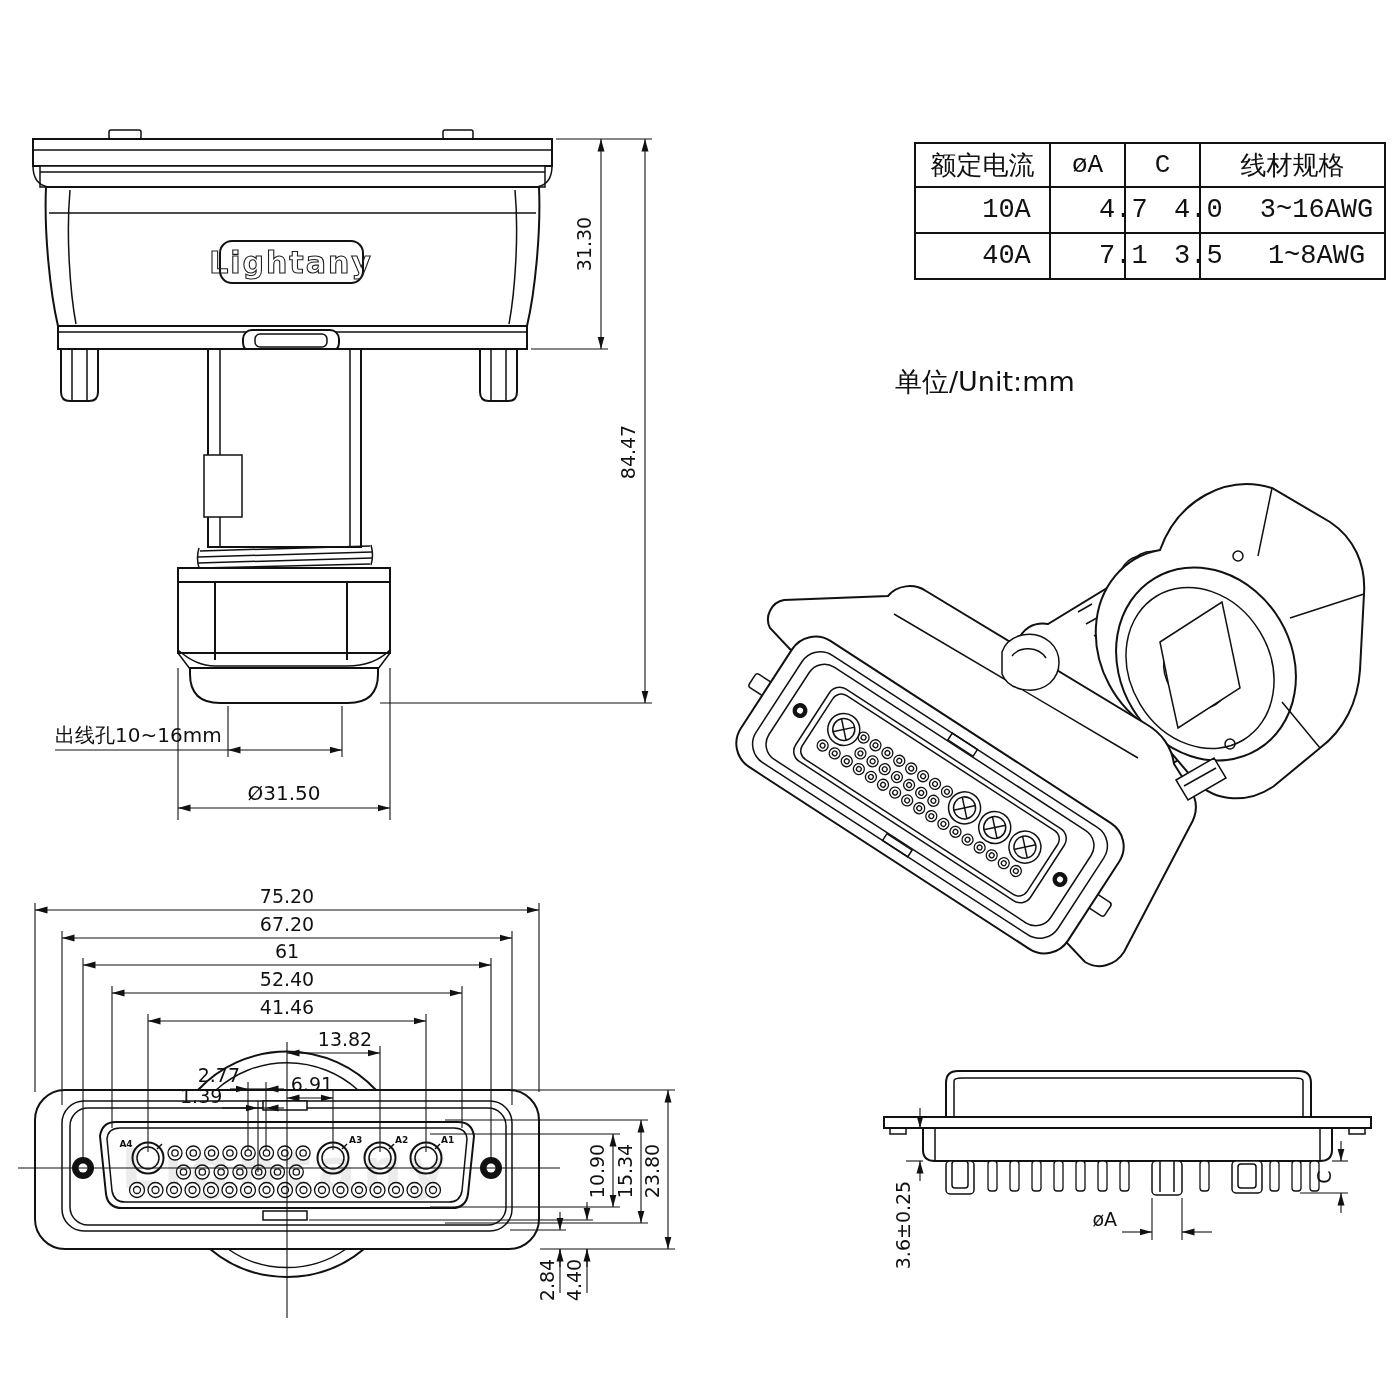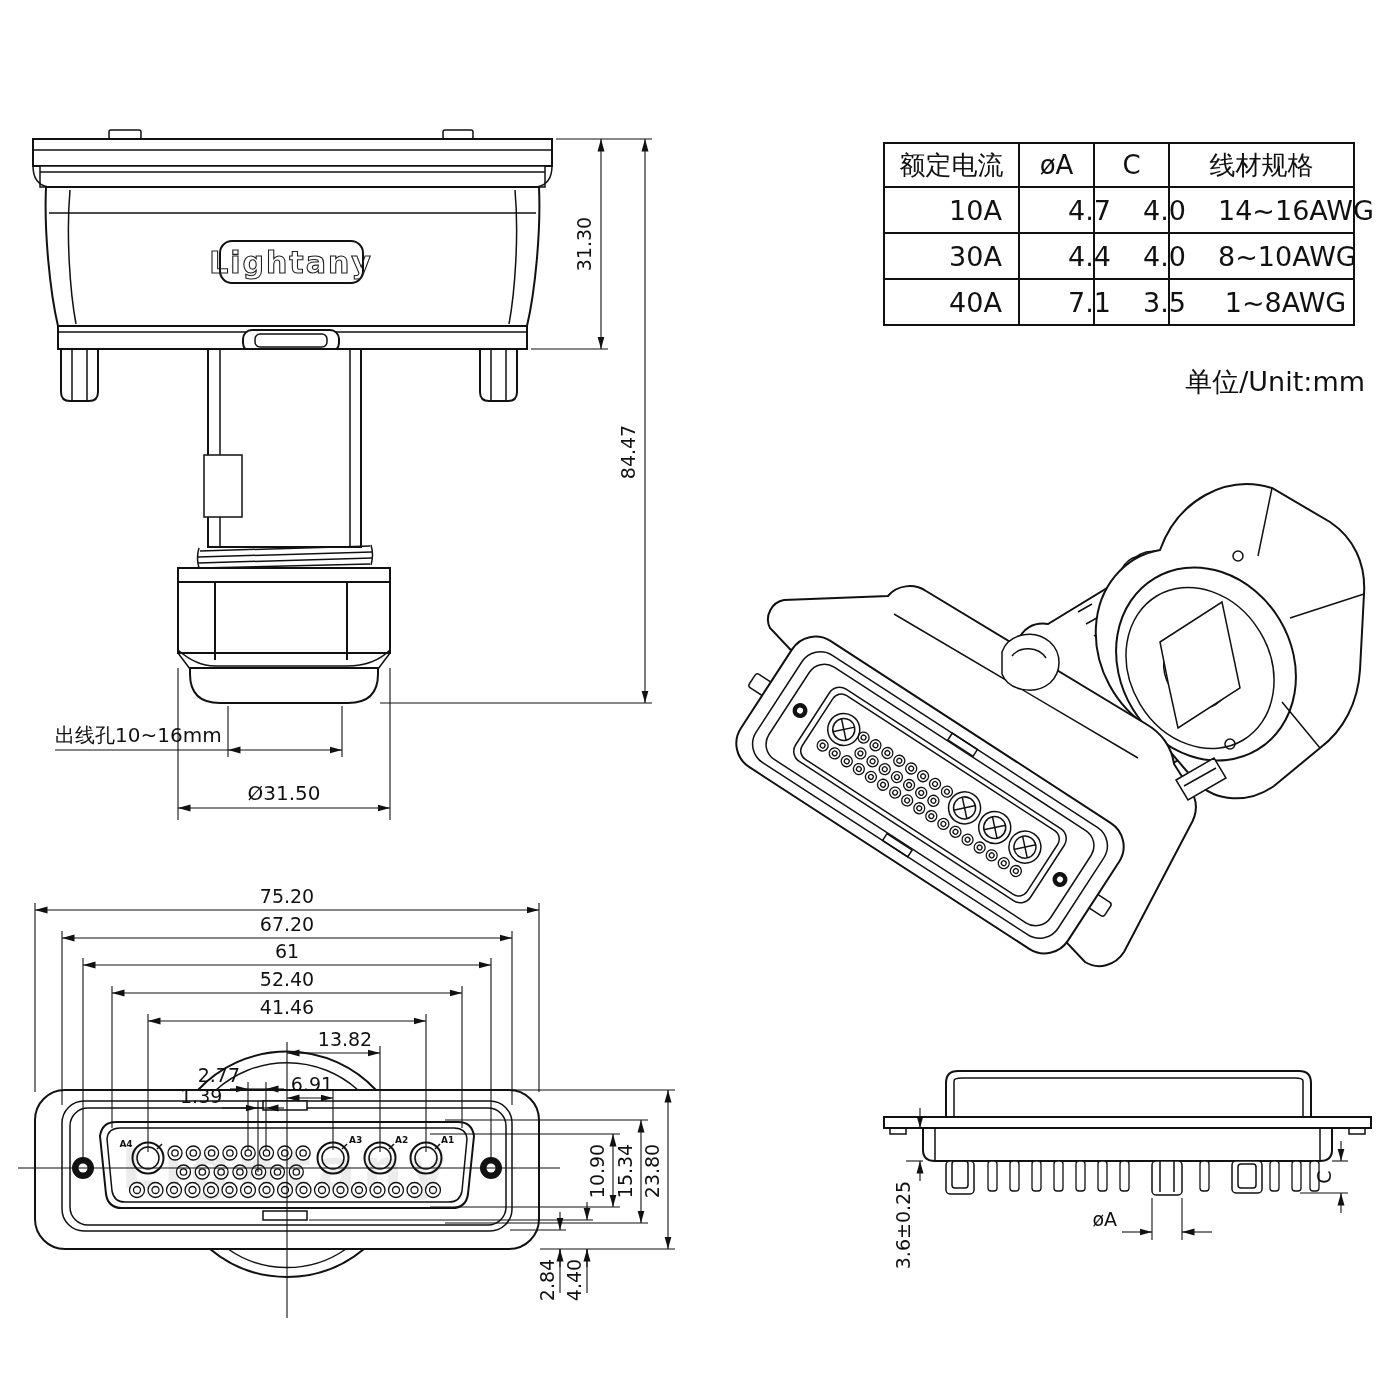--- a/index.html
+++ b/index.html
@@ -13,28 +13,28 @@
   .ow15{fill:#fff;stroke:#111;stroke-width:1.5;}
   .dim{fill:none;stroke:#111;stroke-width:1.1;}
   .pins circle{fill:#fff;stroke:#111;stroke-width:1.3;}
   .sidepins rect{fill:#fff;stroke:#111;stroke-width:1.3;}
   .dt{font-size:19px;fill:#111;}
   .dt20{font-size:20px;fill:#111;}
   .pl{font-size:9px;font-weight:bold;fill:#111;}
   .logo-t{font-size:30px;font-weight:bold;letter-spacing:2px;fill:none;stroke:#222;stroke-width:1.1;}
   .wm{font-size:56px;font-weight:bold;letter-spacing:7px;fill:#000;opacity:0.07;}
   
-  .spec{position:absolute;left:883px;top:142px;width:470px;border-collapse:collapse;
-        table-layout:fixed;background:#fff;}
+  .spec{position:absolute;left:914px;top:142px;width:470px;border-collapse:collapse;
+        table-layout:fixed;background:#fff;font-family:Liberation Mono, monospace;}
   .spec th,.spec td{border:2px solid #111;font-weight:400;text-align:center;
         vertical-align:middle;padding:0;font-size:27px;color:#111;}
   .spec th{height:42px;font-size:26px;}
   .spec td{height:44px;padding-left:48px;}
   .c1{width:135px;} .c2{width:75px;} .c3{width:75px;} .c4{width:185px;}
-  .unit-note{position:absolute;left:895px;top:364px;width:470px;text-align:right;
+  .unit-note{position:absolute;left:895px;top:364px;width:470px;text-align:left;
         font-size:27px;color:#111;}
 </style>
 </head>
 <body>
 
 <div class="canvas">
 
 <svg viewBox="0 0 1400 1400" width="1400" height="1400">
   <defs>
     <marker id="ar" markerWidth="13" markerHeight="9" refX="12.5" refY="4.5" orient="auto-start-reverse" markerUnits="userSpaceOnUse">
@@ -495,27 +495,21 @@
         <tr>
     <th>额定电流</th>
     <th>øA</th>
     <th>C</th>
     <th>线材规格</th>
   </tr>
   <tr>
     <td>10A</td>
     <td>4.7</td>
     <td>4.0</td>
-    <td>14~16AWG</td>
-  </tr>
-  <tr>
-    <td>30A</td>
-    <td>4.4</td>
-    <td>4.0</td>
-    <td>8~10AWG</td>
+    <td>3~16AWG</td>
   </tr>
   <tr>
     <td>40A</td>
     <td>7.1</td>
     <td>3.5</td>
     <td>1~8AWG</td>
   </tr>
 </tbody>
     </table>
 <div class="unit-note">单位/Unit:mm</div>

